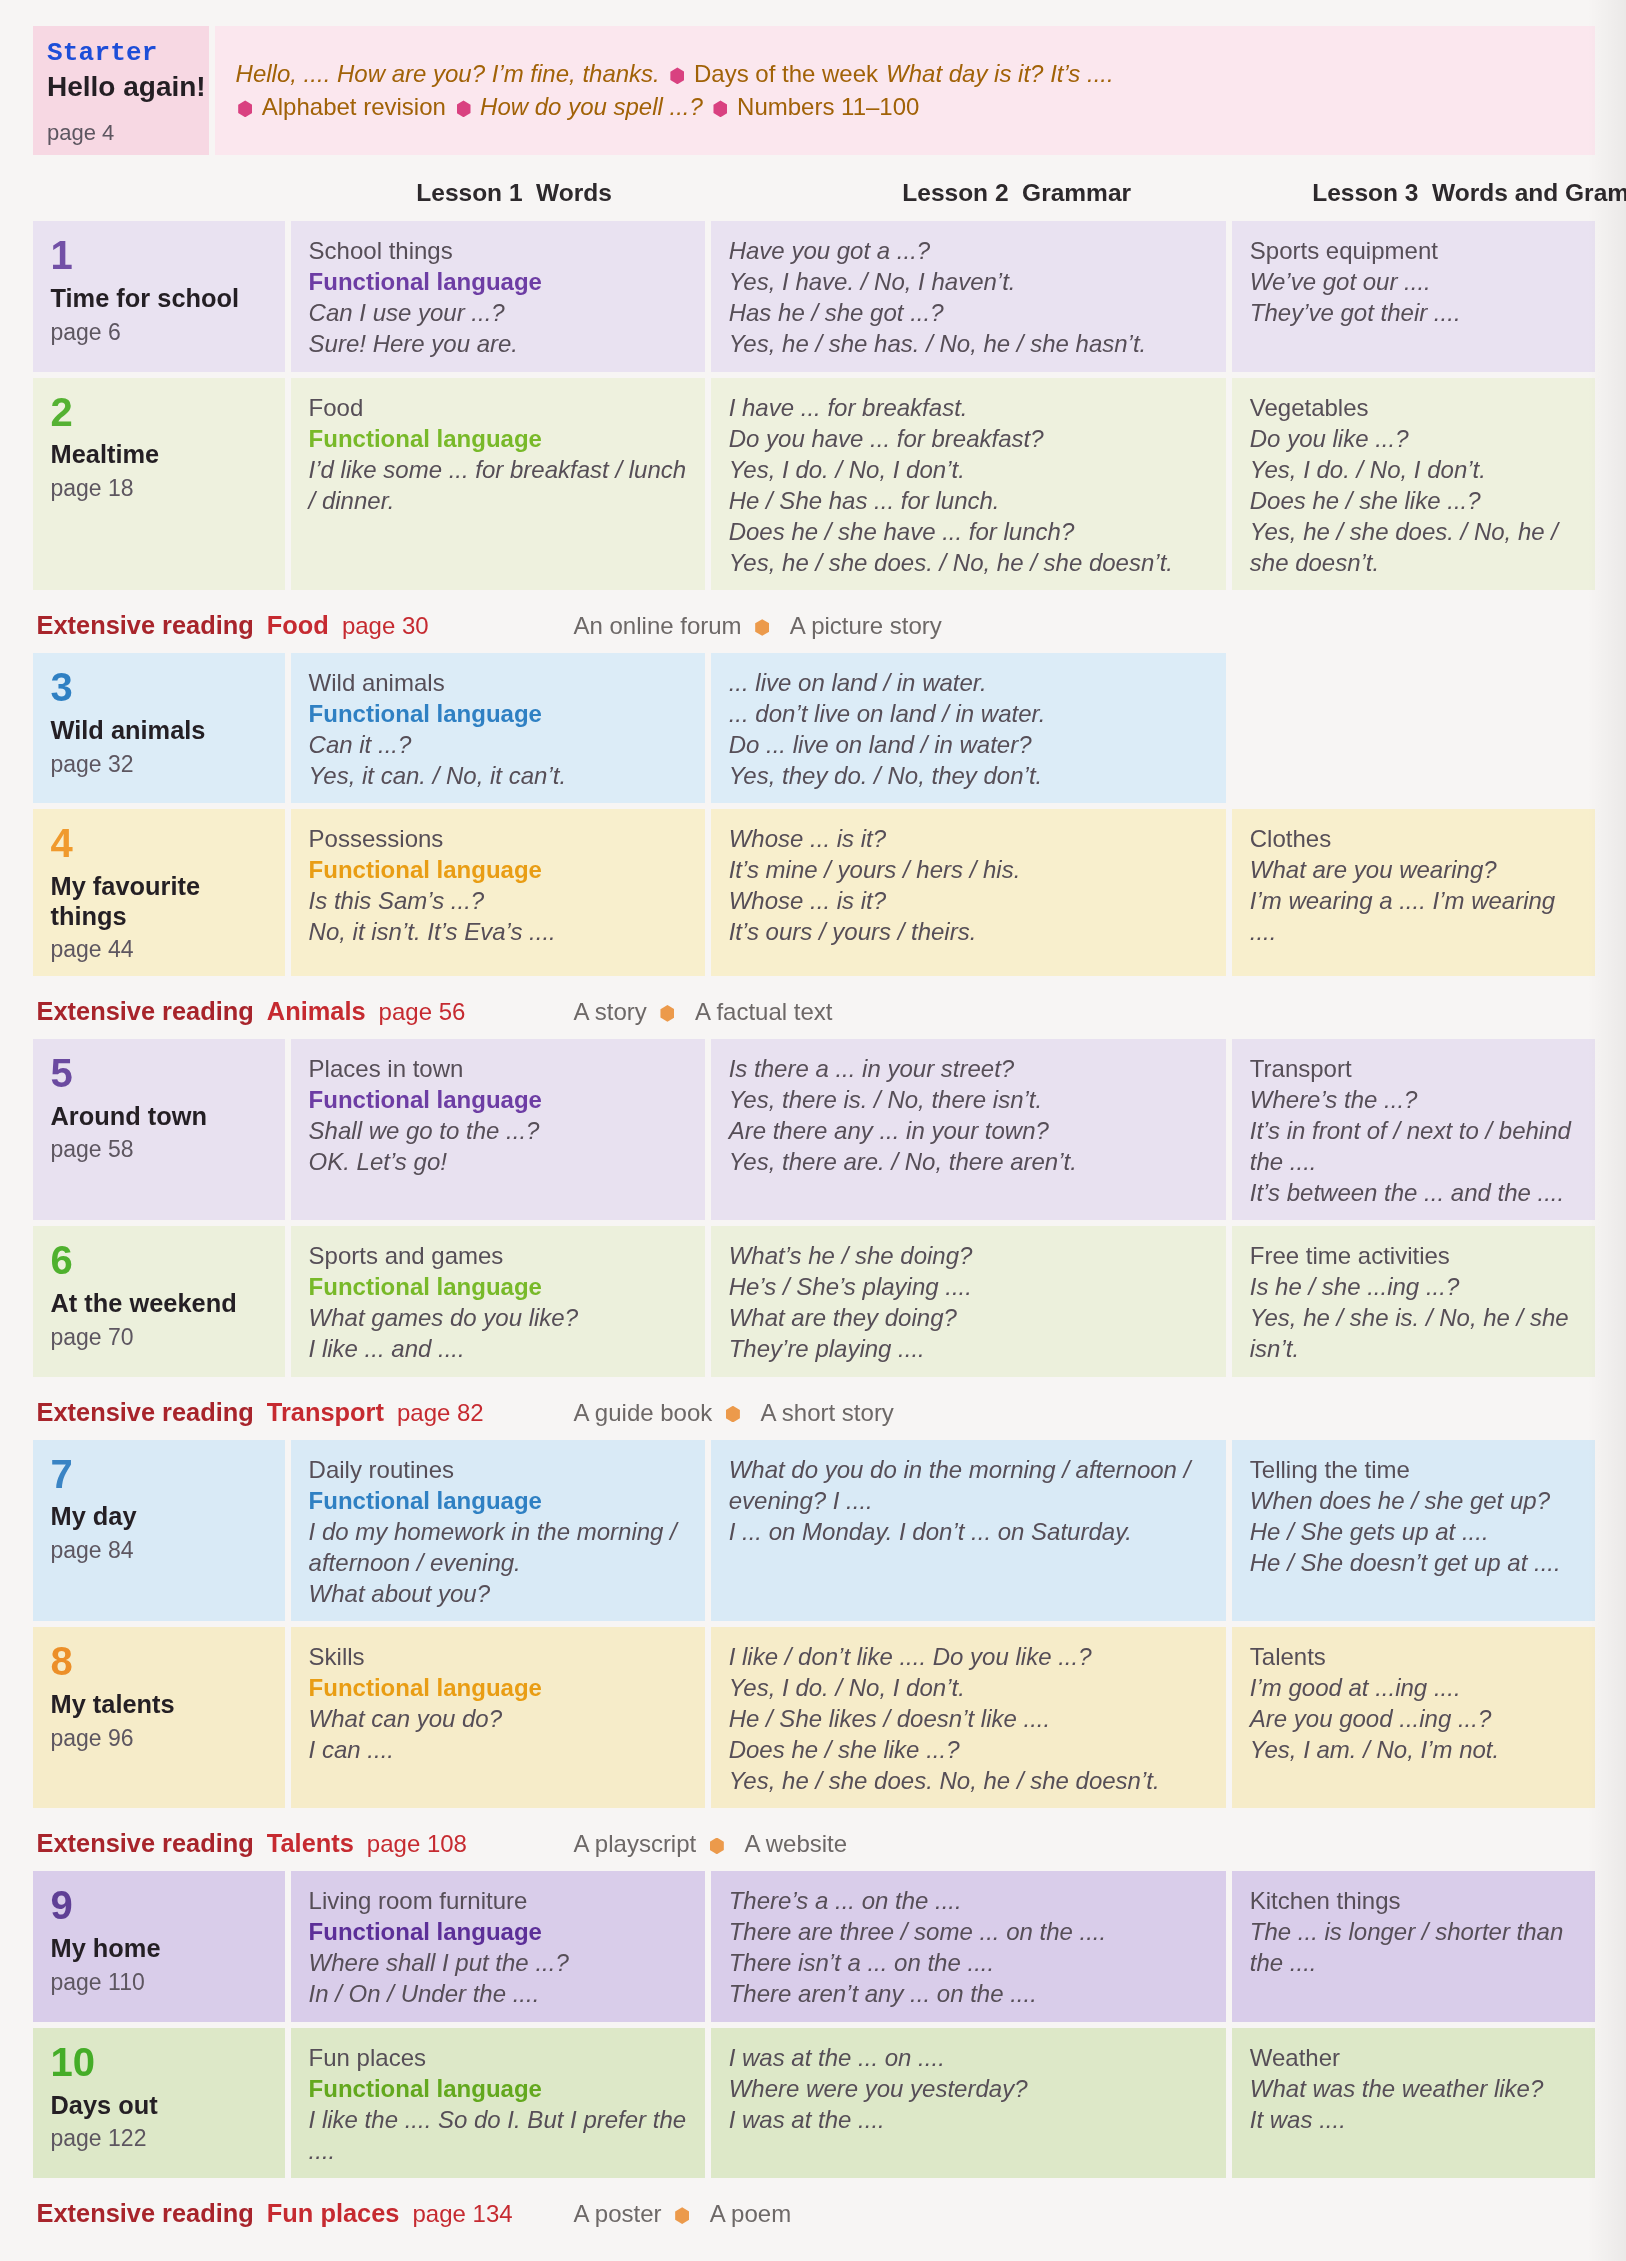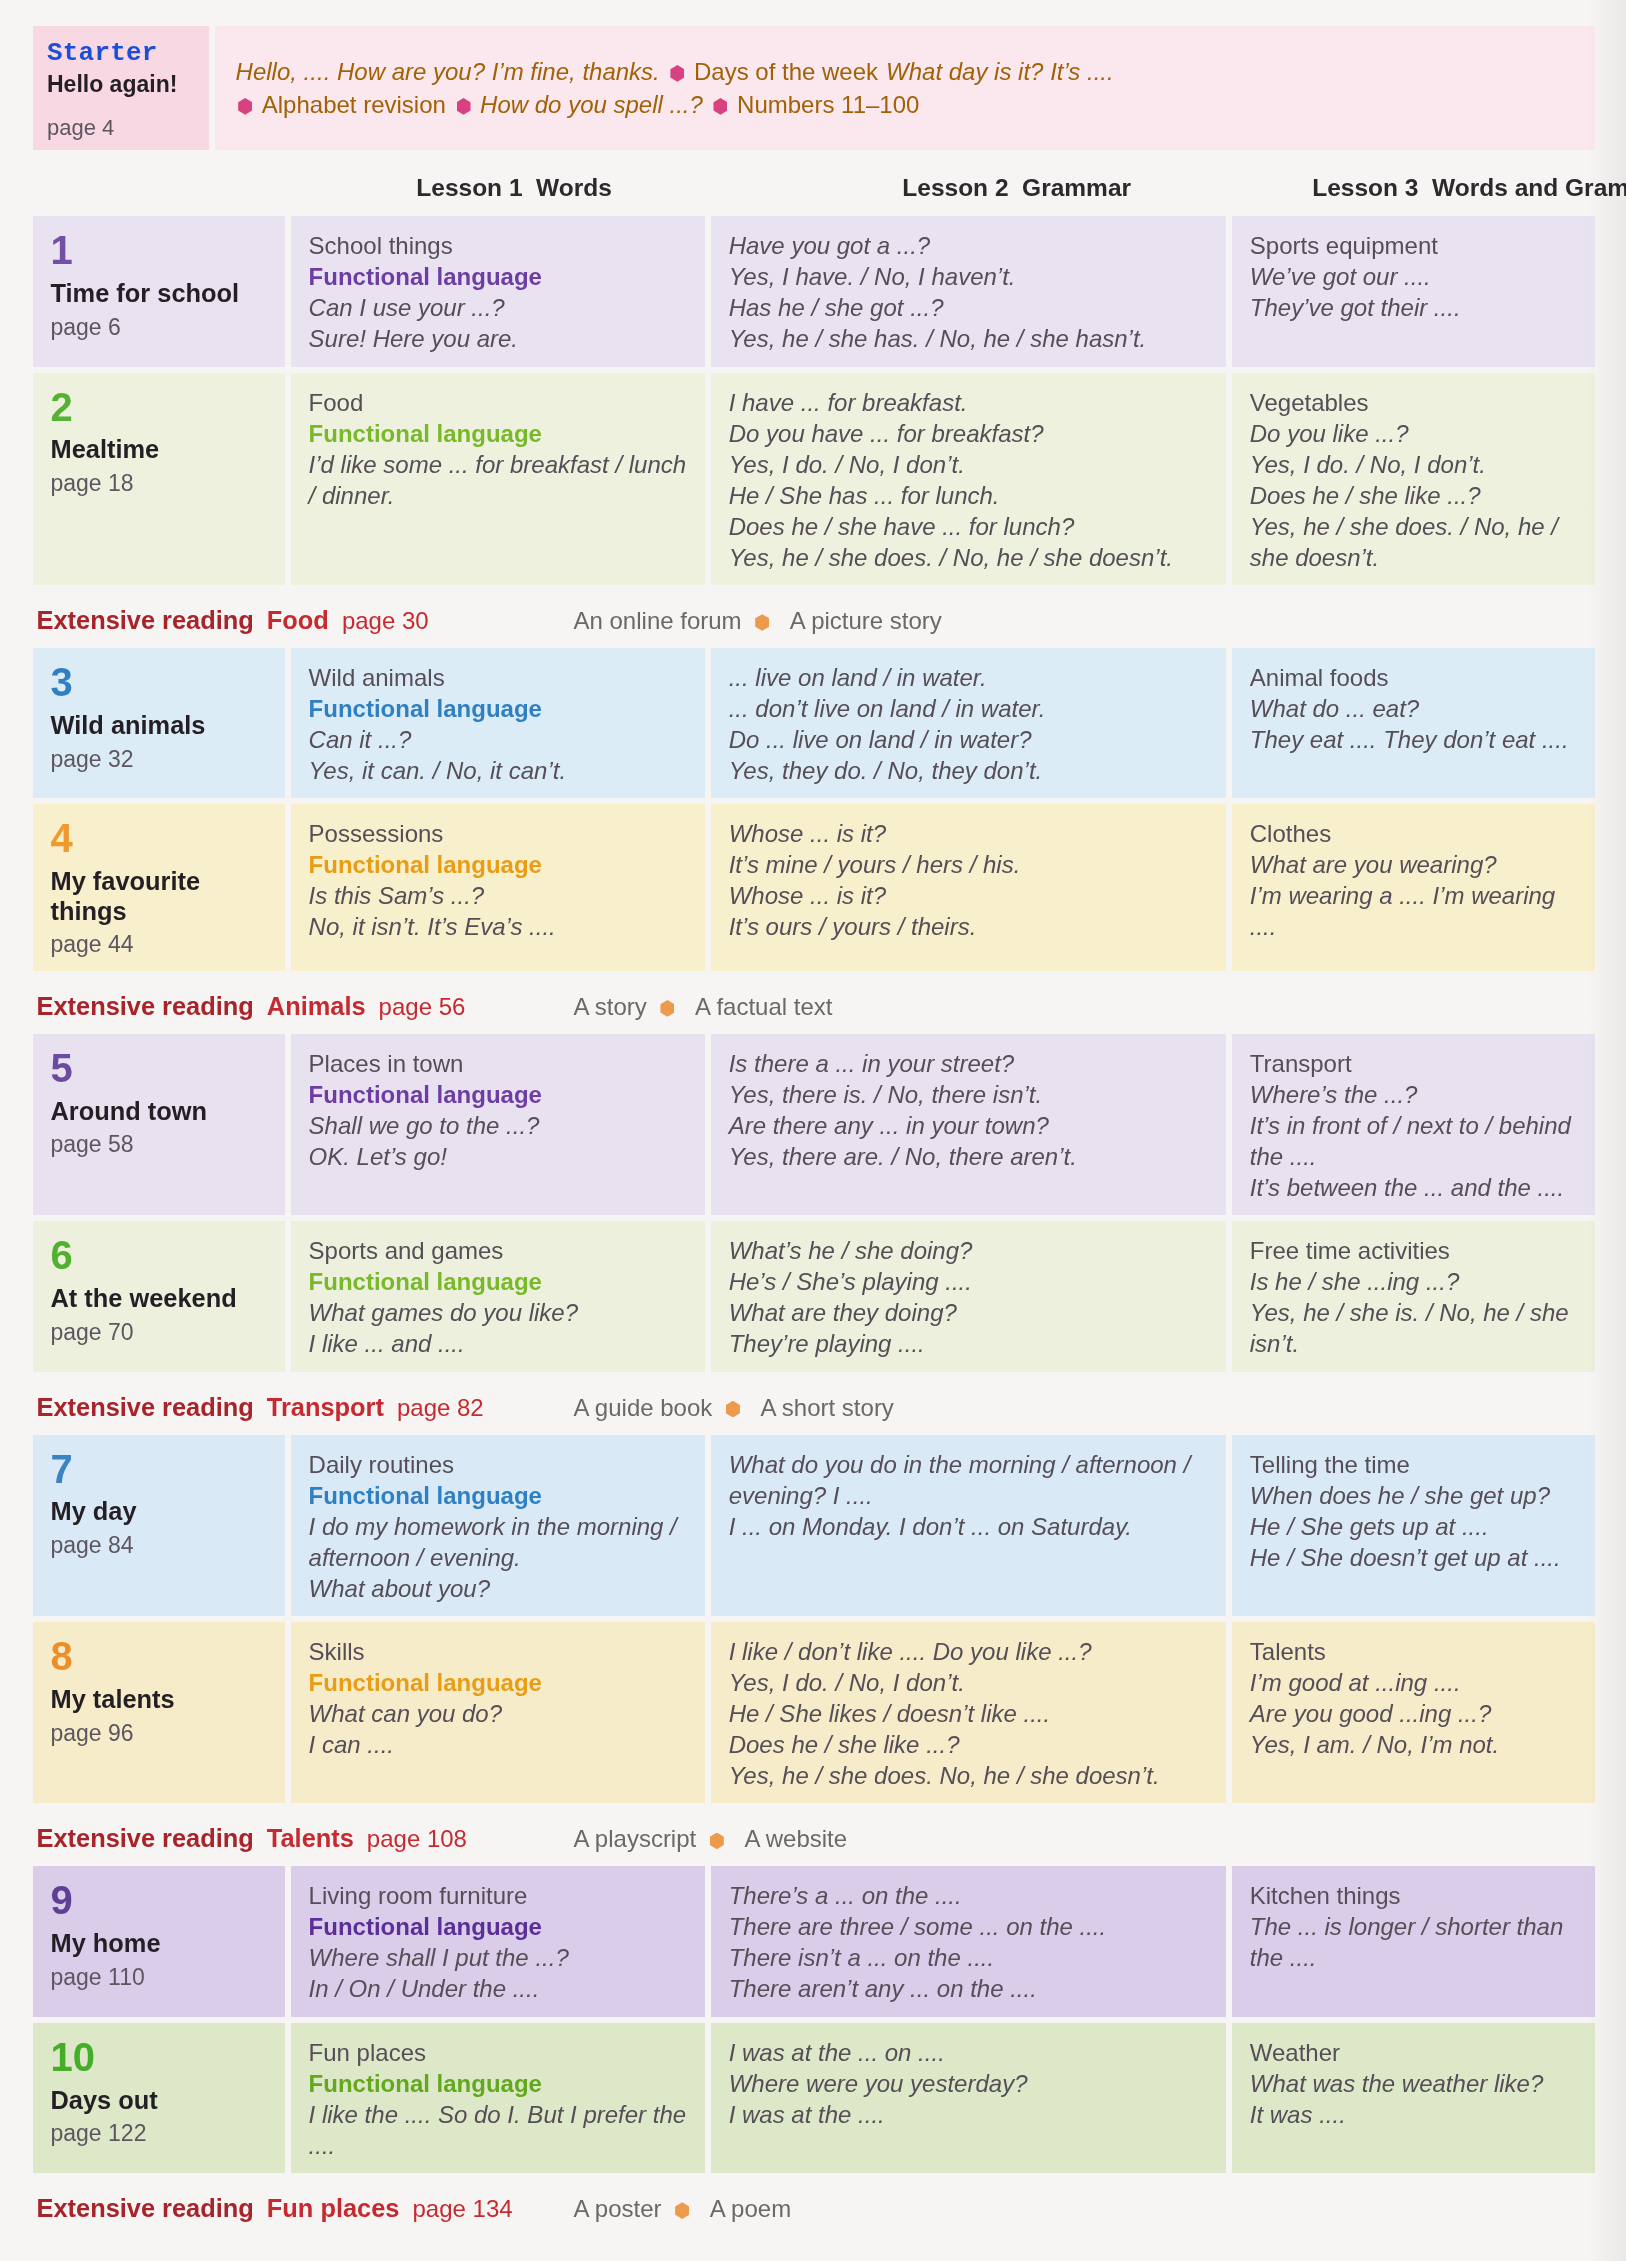--- a/index.html
+++ b/index.html
@@ -17,21 +17,21 @@
   .page::after{
     content:"";position:absolute;top:0;right:0;width:40px;height:100%;
     background:linear-gradient(to right, rgba(0,0,0,0), rgba(0,0,0,0.05));
     pointer-events:none;
   }
   
   .starter-row{display:flex;gap:6.1px;margin-bottom:10.5px;}
   .starter-label-cell{width:151px;padding:12.3px 10.5px 8.8px 14px;}
   .starter-content-cell{flex:1;padding:10.5px 21px;display:flex;flex-direction:column;justify-content:center;}
   .starter-title{font-weight:800;font-size:26px;letter-spacing:0.2px;}
-  .starter-book{font-weight:800;font-size:23px;color:#241f24;margin-top:2.6px;white-space:nowrap;}
+  .starter-book{font-weight:800;font-size:28px;color:#241f24;margin-top:2.6px;white-space:nowrap;}
   .starter-page{font-size:22px;color:#5d5660;margin-top:17px;}
   .starter-line{font-size:24px;line-height:33px;color:#a16207;}
   .starter-line .seg{margin-right:8px;}
   .starter-line .it{font-style:italic;}
   
   .hex{
     display:inline-block;width:14px;height:16.7px;margin:0 9.6px 0 2.6px;
     vertical-align:-1.8px;
     clip-path:polygon(50% 0,100% 25%,100% 75%,50% 100%,0 75%,0 25%);
   }
@@ -174,27 +174,20 @@
           </div>
     </div>
     <div class="cell col-l2">
       <div class="lines">
             <div class="line">... live on land / in water.</div>
             <div class="line">... don’t live on land / in water.</div>
             <div class="line">Do ... live on land / in water?</div>
             <div class="line">Yes, they do. / No, they don’t.</div>
           </div>
     </div>
-    <div class="cell col-l3">
-      <div class="topic">Animal foods</div>
-      <div class="lines">
-            <div class="line">What do ... eat?</div>
-            <div class="line">They eat .... They don’t eat ....</div>
-          </div>
-    </div>
   </div>
 
   <div class="trow unit-row" style="--bg: #f8efcd; --num: #f09a2d; --fl: #e99d14;">
     <div class="cell col-unit">
       <div class="unit-number">4</div>
       <div class="unit-title">My favourite things</div>
       <div class="unit-page">page 44</div>
     </div>
     <div class="cell col-l1">
       <div class="topic">Possessions</div>

